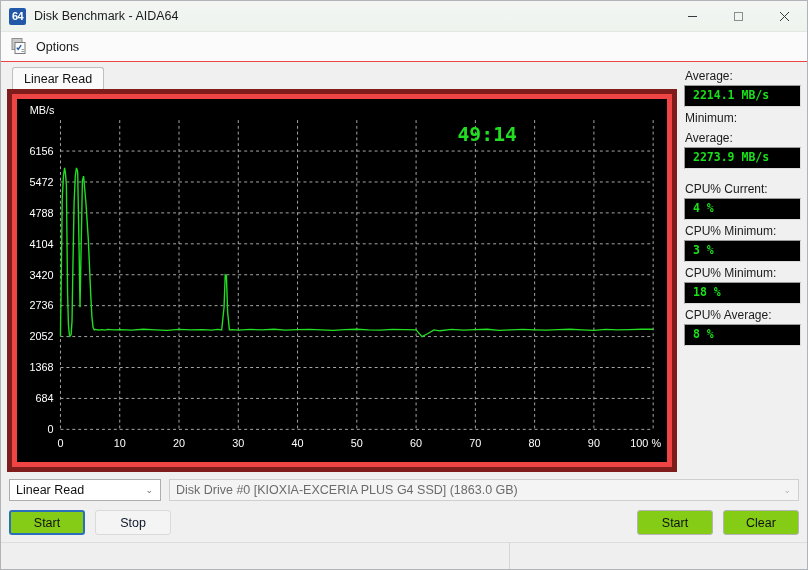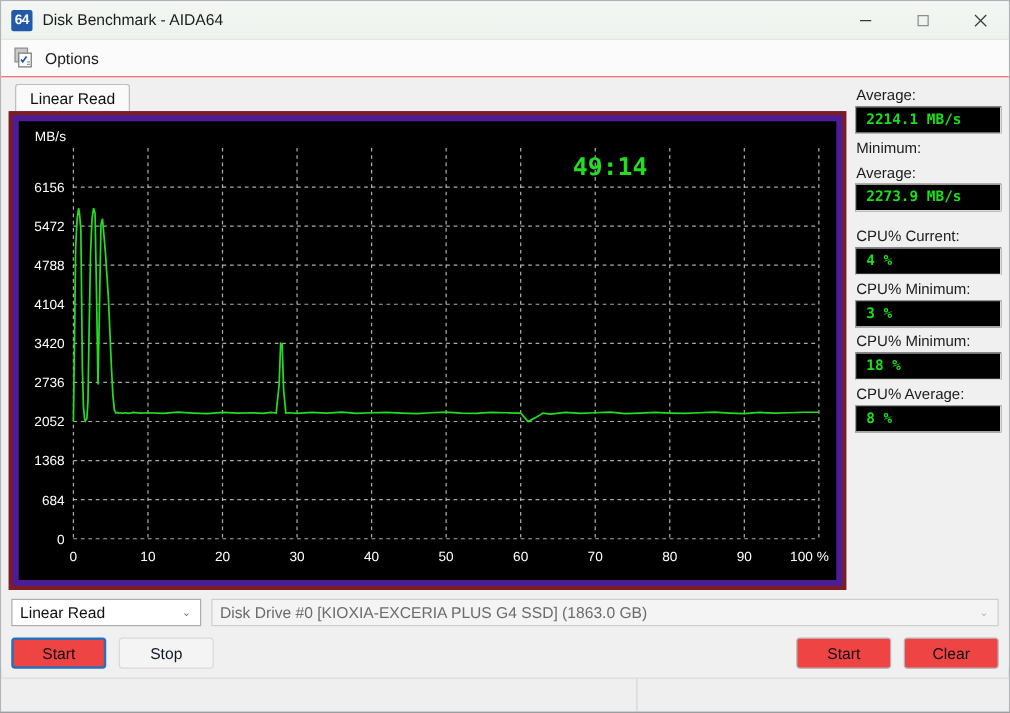--- a/index.html
+++ b/index.html
@@ -58,22 +58,22 @@
   .tabstrip{height:21px;display:flex;align-items:flex-end;padding-left:5px;}
   .tab{
     height:21px;padding:0 11px;display:flex;align-items:center;
     font-size:12.5px;color:#111;
     background:#fafafa;
     border:1px solid #bfbfbf;border-bottom:none;
     border-radius:3px 3px 0 0;
   }
   .tabpanel{
     flex:1 1 auto;min-height:0;
-    border:3px solid #7f1d1d;
-    background:#4c1d95;
+    border:5px solid #7f1d1d;
+    background:#ef4444;
     padding:5px;box-sizing:border-box;
     display:flex;
   }
   .chart-wrap{flex:1 1 auto;position:relative;background:#000;overflow:hidden;}
   .chart-svg{display:block;width:100%;height:100%;}
   
   .stats{
     flex:0 0 117px;margin-left:7px;
     display:flex;flex-direction:column;
     padding-top:0px;
@@ -104,21 +104,21 @@
   }
   .combo.mode{flex:0 0 152px;}
   .combo.drive{flex:1 1 auto;color:#6b6b6b;background:#f4f4f4;border-color:#cfcfcf;}
   .combo .chev{
     margin-left:auto;margin-right:7px;color:#6d6d6d;font-size:9px;line-height:1;
   }
   .combo.drive .chev{color:#b4b4b4;}
   .row2{display:flex;align-items:center;margin-top:9px;gap:10px;}
   .btn{
     height:25px;min-width:76px;padding:0 10px;
-    background:#ef4444;border:1px solid #b4b4b4;border-radius:3px;
+    background:#84cc16;border:1px solid #b4b4b4;border-radius:3px;
     font-size:12.5px;color:#111;
     display:flex;align-items:center;justify-content:center;
     box-sizing:border-box;
   }
   .btn.focused{border:2px solid #2a6fba;}
   .btn.disabled{color:#0f172a;background:#f4f4f4;border-color:#dadada;text-align:center;}
   .spacer{flex:1 1 auto;}
   
   .statusbar{
     flex:0 0 26px;height:26px;margin-top:7px;

